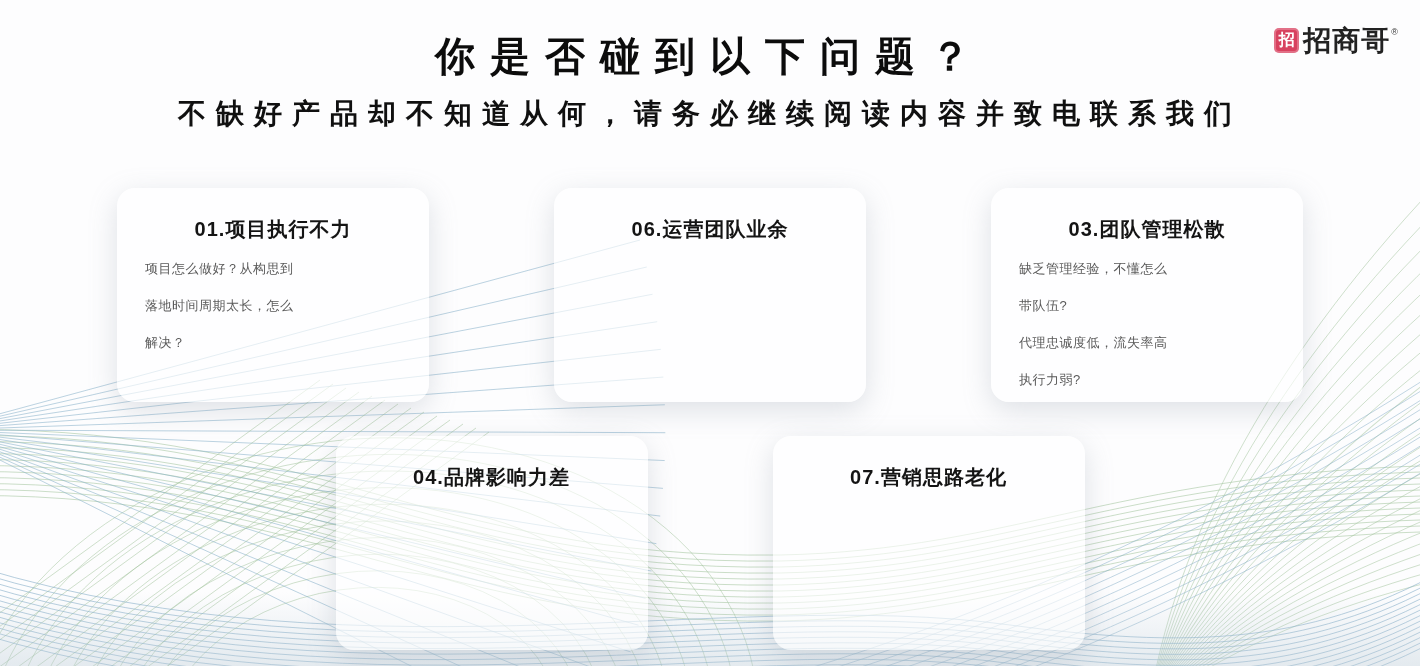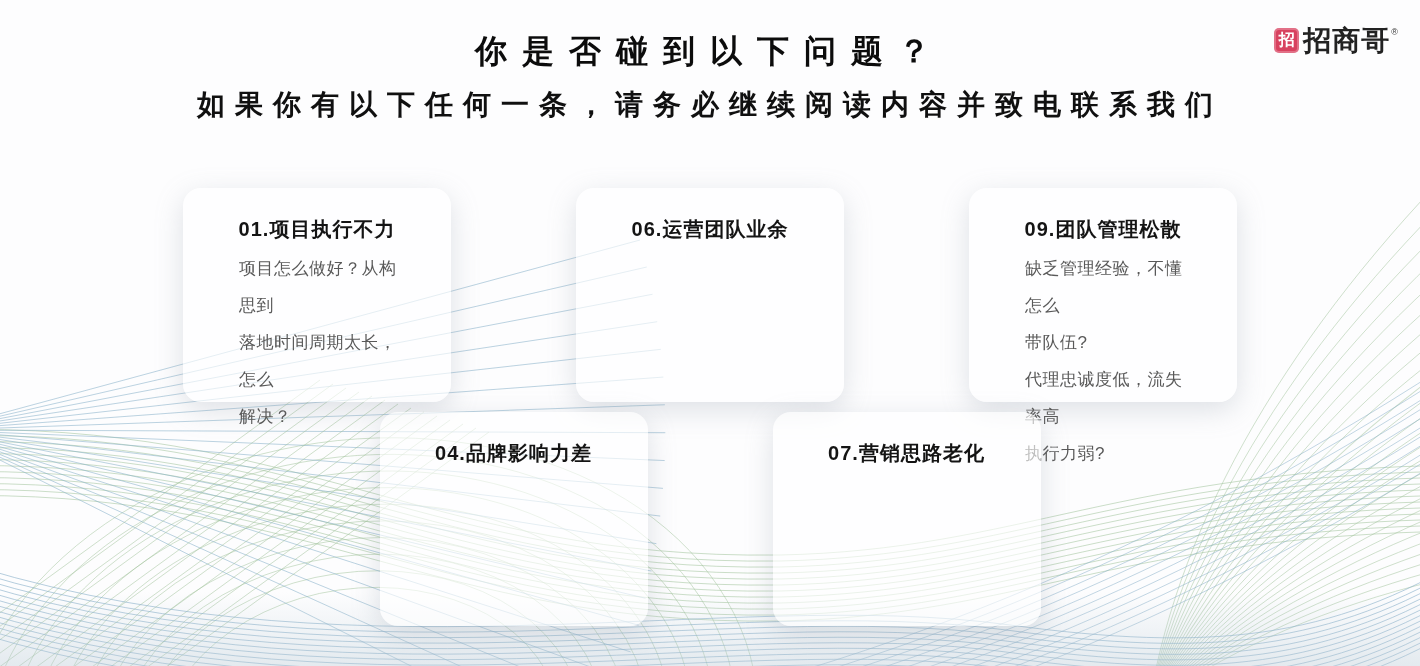--- a/index.html
+++ b/index.html
@@ -14,21 +14,21 @@
   svg.bg { position:absolute; left:0; top:0; width:1420px; height:666px; z-index:0; }
   .bottom-wash {
     position:absolute; left:0; right:0; bottom:0; height:74px; z-index:0;
     background:linear-gradient(to top, rgba(186,203,214,0.38), rgba(186,203,214,0));
   }
 
   
   .header { position:relative; z-index:2; text-align:center; }
   .page-title {
     margin:0; padding-top:34px;
-    font-size:32px; font-weight:700; letter-spacing:15px;
+    font-size:40px; font-weight:700; letter-spacing:15px;
     color:#0c0c0c; line-height:1.1;
   }
   .page-subtitle {
     margin:17px 0 0 0;
     font-size:28px; font-weight:600; letter-spacing:10px;
     color:#101010;
   }
 
   
   .logo { position:absolute; top:26px; right:22px; z-index:3; display:flex; align-items:flex-start; }
@@ -38,35 +38,35 @@
     display:flex; align-items:center; justify-content:center;
     box-shadow:inset 0 0 0 2px rgba(255,255,255,0.25);
     margin-top:2px;
   }
   .logo-text { font-size:28px; font-weight:800; color:#222; margin-left:4px; letter-spacing:1px; line-height:29px; }
   .logo-r { font-size:9px; color:#333; margin-left:1px; line-height:12px; }
 
   
   .row { position:absolute; left:0; width:100%; display:flex; justify-content:center; column-gap:125px; z-index:2; }
   .row-1 { top:188px; }
-  .row-2 { top:412px; }
+  .row-2 { top:436px; }
   .card {
-    width:268px; height:214px; box-sizing:border-box;
+    width:312px; height:214px; box-sizing:border-box;
     background:rgba(255,255,255,0.62);
     border-radius:18px;
     box-shadow:0 8px 28px rgba(140,152,164,0.28);
   }
   .card-title {
     margin:28px 0 7px 0;
     text-align:center; font-size:20px; font-weight:700;
     color:#141414; letter-spacing:1px;
   }
   .card-body {
-    margin:0 40px 0 56px;
-    font-size:17px; color:#595959; letter-spacing:0.5px;
+    margin:0 40px 0 28px;
+    font-size:13px; color:#595959; letter-spacing:0.5px;
     line-height:37px; white-space:pre-line;
   }
 </style>
 </head>
 <body>
 
 <div class="slide">
 
   <svg class="bg" viewBox="0 0 1420 666" preserveAspectRatio="none">
     <defs>
@@ -210,35 +210,35 @@
   <div class="bottom-wash"></div>
 
   <div class="logo">
     <span class="logo-icon" style="background: rgb(216, 65, 95);">招</span>
     <span class="logo-text">招商哥</span>
     <span class="logo-r">®</span>
   </div>
 
   <div class="header">
     <h1 class="page-title">你是否碰到以下问题？</h1>
-    <div class="page-subtitle">如果你有以下任何一条，请务必继续阅读内容并致电联系我们</div>
+    <div class="page-subtitle">不缺好产品却不知道从何，请务必继续阅读内容并致电联系我们</div>
   </div>
 
   <div class="row row-1">
     <div class="card">
       <div class="card-title">01.项目执行不力</div>
       <div class="card-body">项目怎么做好？从构思到
 落地时间周期太长，怎么
 解决？</div>
     </div>
     <div class="card">
       <div class="card-title">06.运营团队业余</div>
     </div>
     <div class="card">
-      <div class="card-title">09.团队管理松散</div>
+      <div class="card-title">03.团队管理松散</div>
       <div class="card-body">缺乏管理经验，不懂怎么
 带队伍?
 代理忠诚度低，流失率高
 执行力弱?</div>
     </div>
   </div>
 
   <div class="row row-2">
     <div class="card">
       <div class="card-title">04.品牌影响力差</div>

